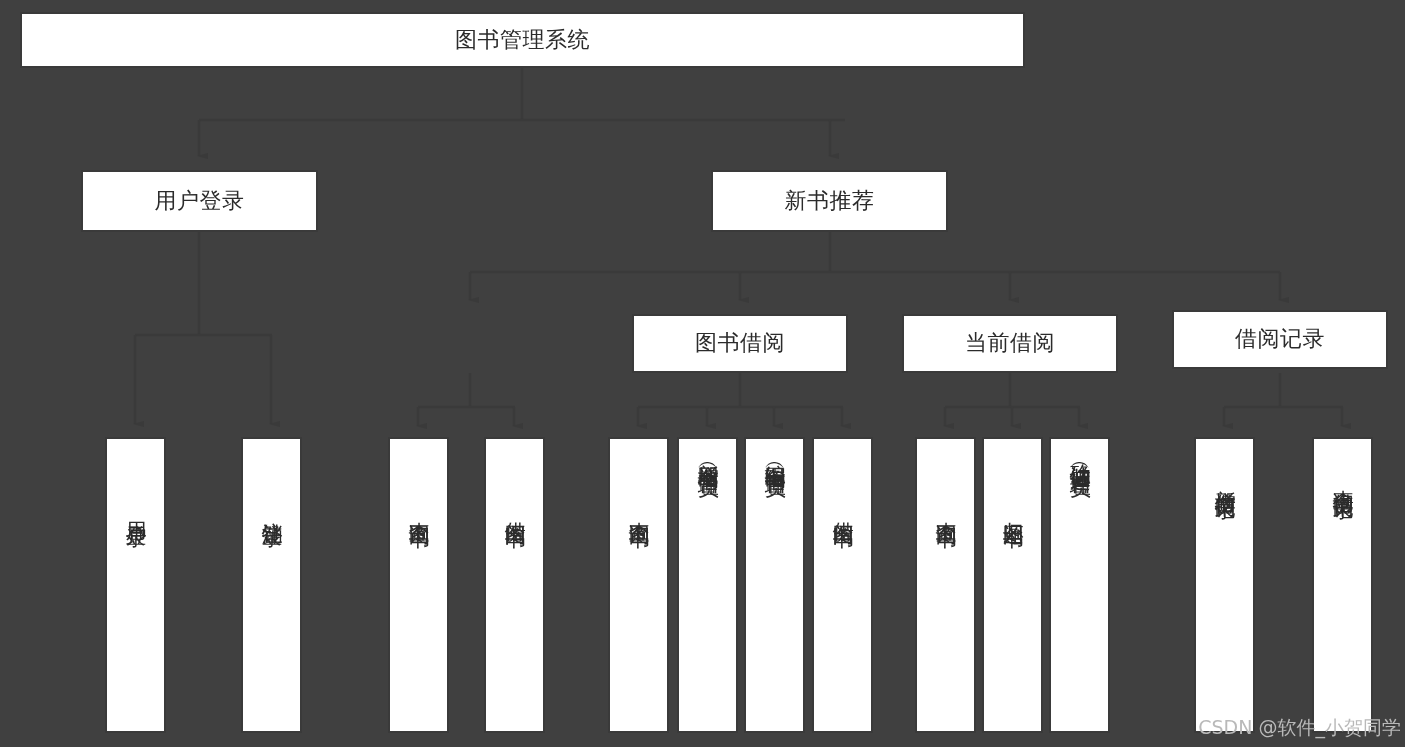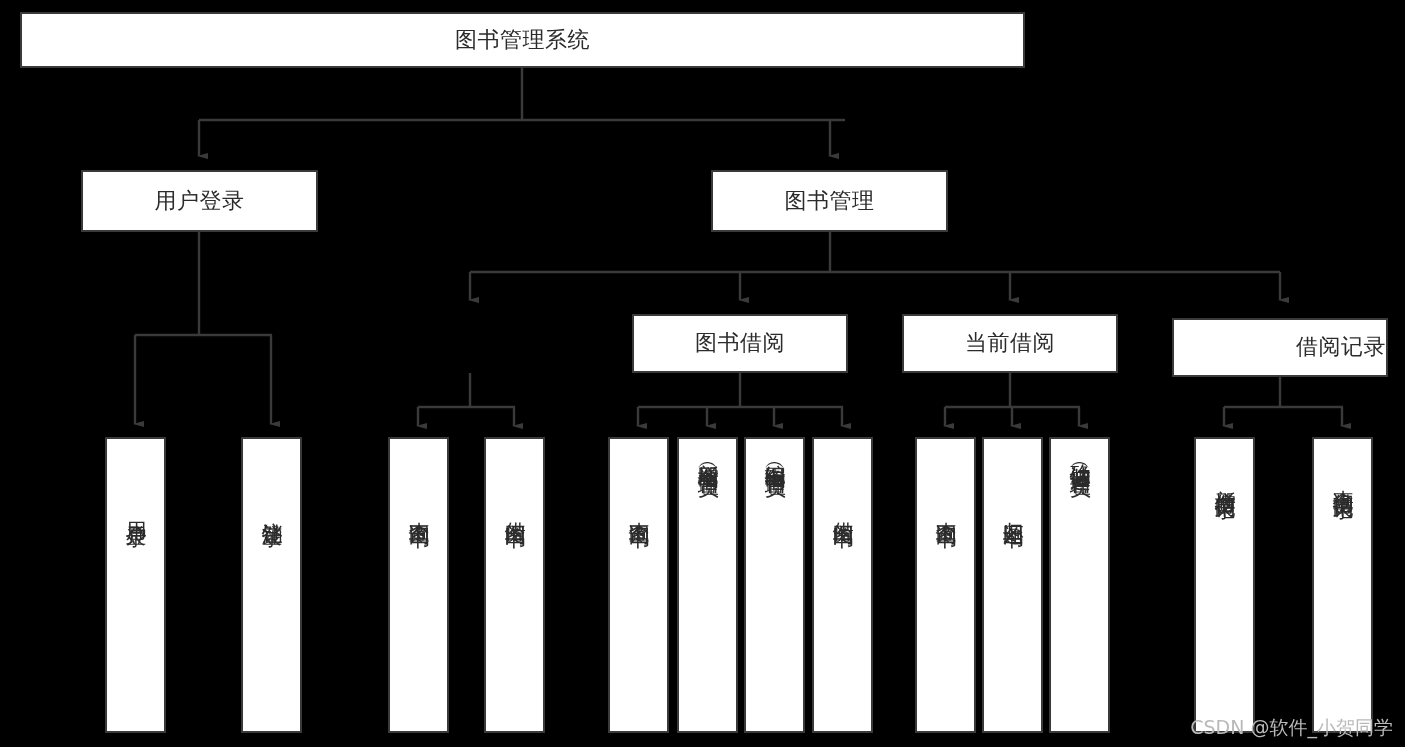--- a/index.html
+++ b/index.html
@@ -10,21 +10,21 @@
   body {
     width: 1405px;
     height: 747px;
     font-family: "DejaVu Sans", "Liberation Sans", sans-serif;
     overflow: hidden;
   }
   #diagram-root {
     position: relative;
     width: 1405px;
     height: 747px;
-    background: #000000;
+    background: #404040;
   }
   svg.diagram-canvas {
     position: absolute;
     left: 0;
     top: 0;
     width: 1405px;
     height: 747px;
   }
   .node-box {
     position: absolute;
@@ -53,21 +53,21 @@
     color: #2b2b2b;
     writing-mode: vertical-rl;
     text-orientation: upright;
     line-height: 1.12;
     letter-spacing: 2px;
     white-space: nowrap;
     text-align: center;
   }
   .watermark {
     position: absolute;
-    right: 12px;
+    right: 4px;
     bottom: 6px;
     font-size: 19px;
     color: #b9b9b9;
     white-space: nowrap;
     pointer-events: none;
   }
 </style>
 </head>
 <body>
 
@@ -137,33 +137,33 @@
 
   <div class="node-box" style="left:20px; top:12px; width:1005px; height:56px;">
     <span class="node-label-h">图书管理系统</span>
   </div>
 
   <div class="node-box" style="left:81px; top:170px; width:237px; height:62px;">
     <span class="node-label-h">用户登录</span>
   </div>
 
   <div class="node-box" style="left:711px; top:170px; width:237px; height:62px;">
-    <span class="node-label-h">图书管理</span>
+    <span class="node-label-h">新书推荐</span>
   </div>
 
 
   <div class="node-box" style="left:902px; top:314px; width:216px; height:59px;">
     <span class="node-label-h">当前借阅</span>
   </div>
 
   <div class="node-box" style="left:632px; top:314px; width:216px; height:59px;">
     <span class="node-label-h">图书借阅</span>
   </div>
 
-  <div class="node-box" style="left:1172px; top:318px; width:216px; height:59px;justify-content:flex-end;">
+  <div class="node-box" style="left:1172px; top:310px; width:216px; height:59px;">
     <span class="node-label-h">借阅记录</span>
   </div>
 
   <div class="node-box leaf" style="left:105px; top:437px; width:61px; height:296px; padding-top:66px;">
     <span class="node-label-v">用户登录</span>
   </div>
 
   <div class="node-box leaf" style="left:241px; top:437px; width:61px; height:296px; padding-top:66px;">
     <span class="node-label-v">注销登录</span>
   </div>

